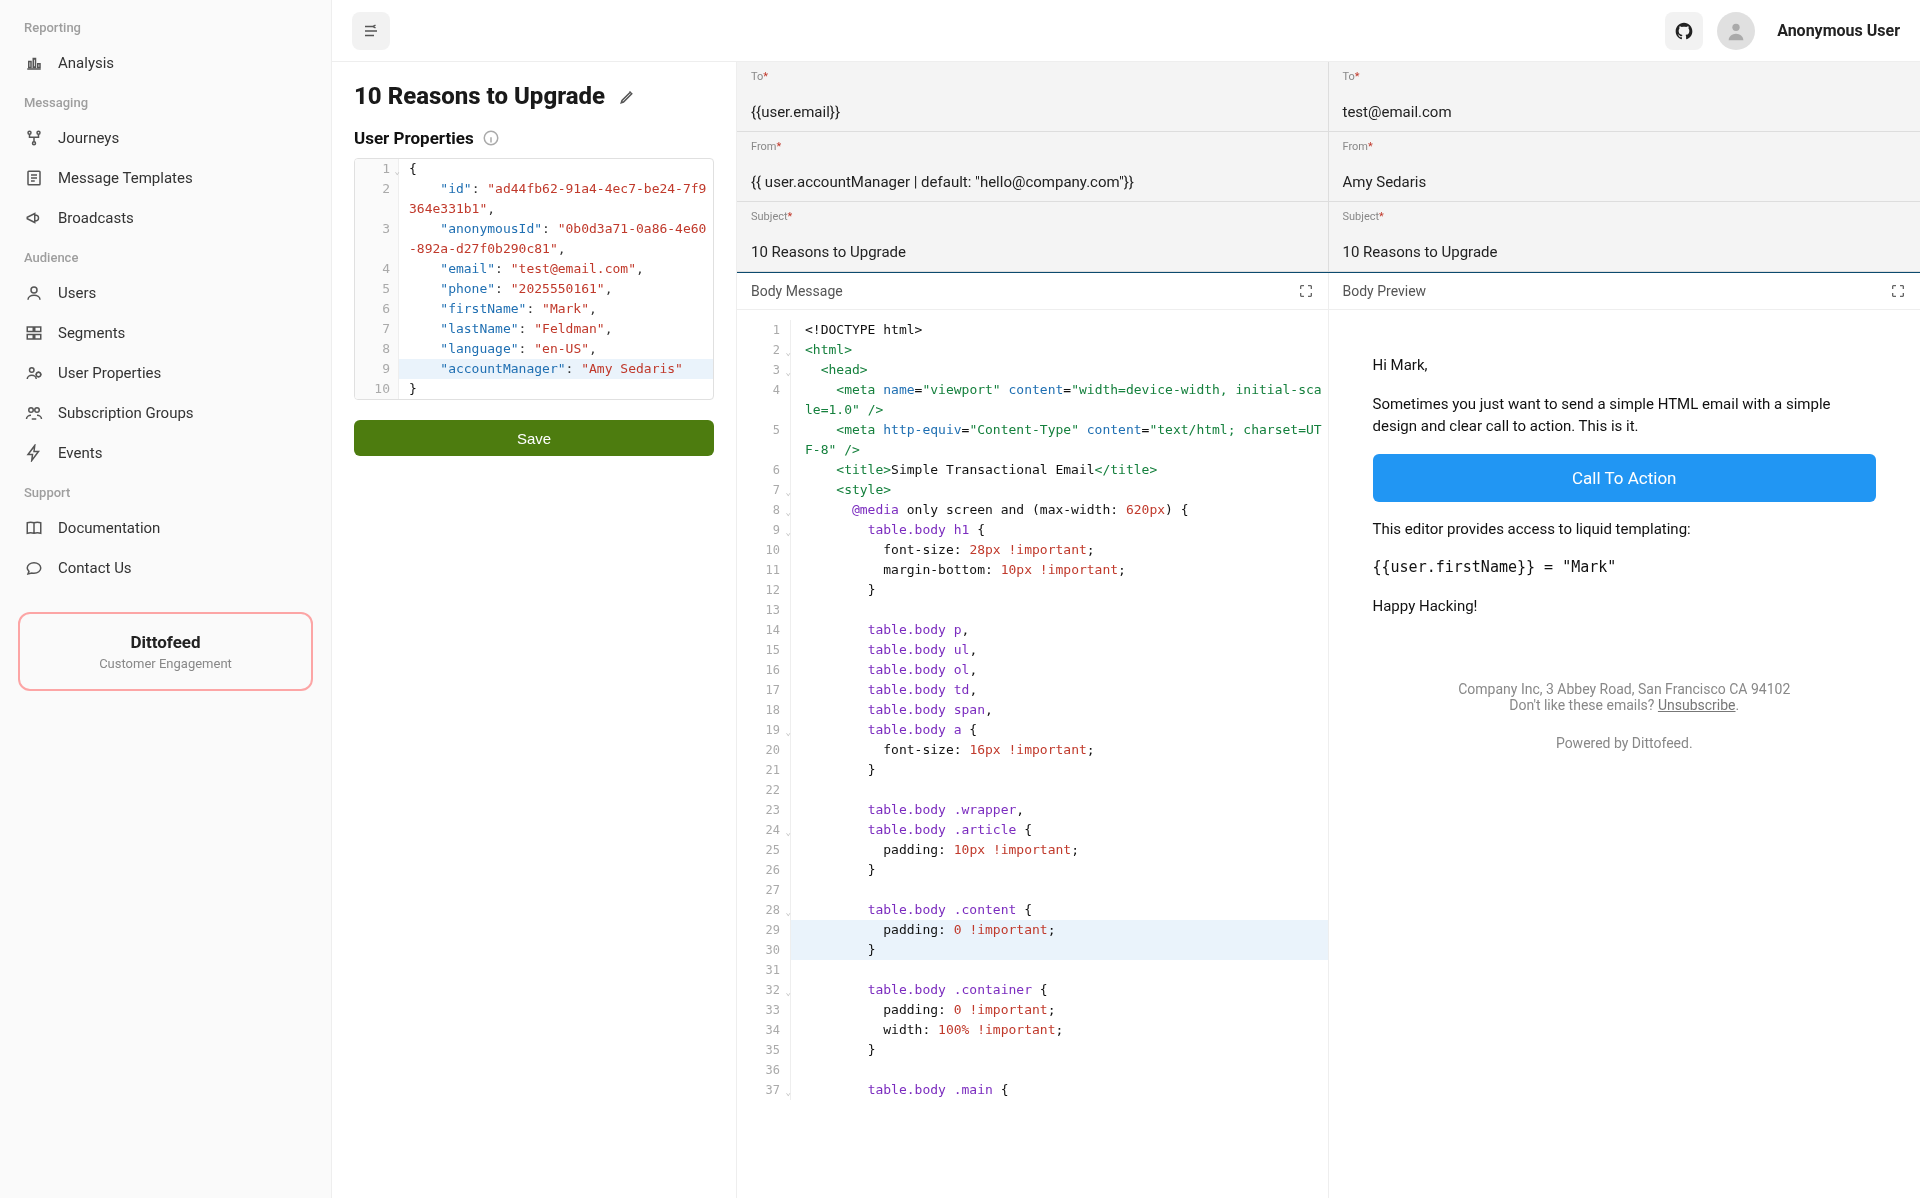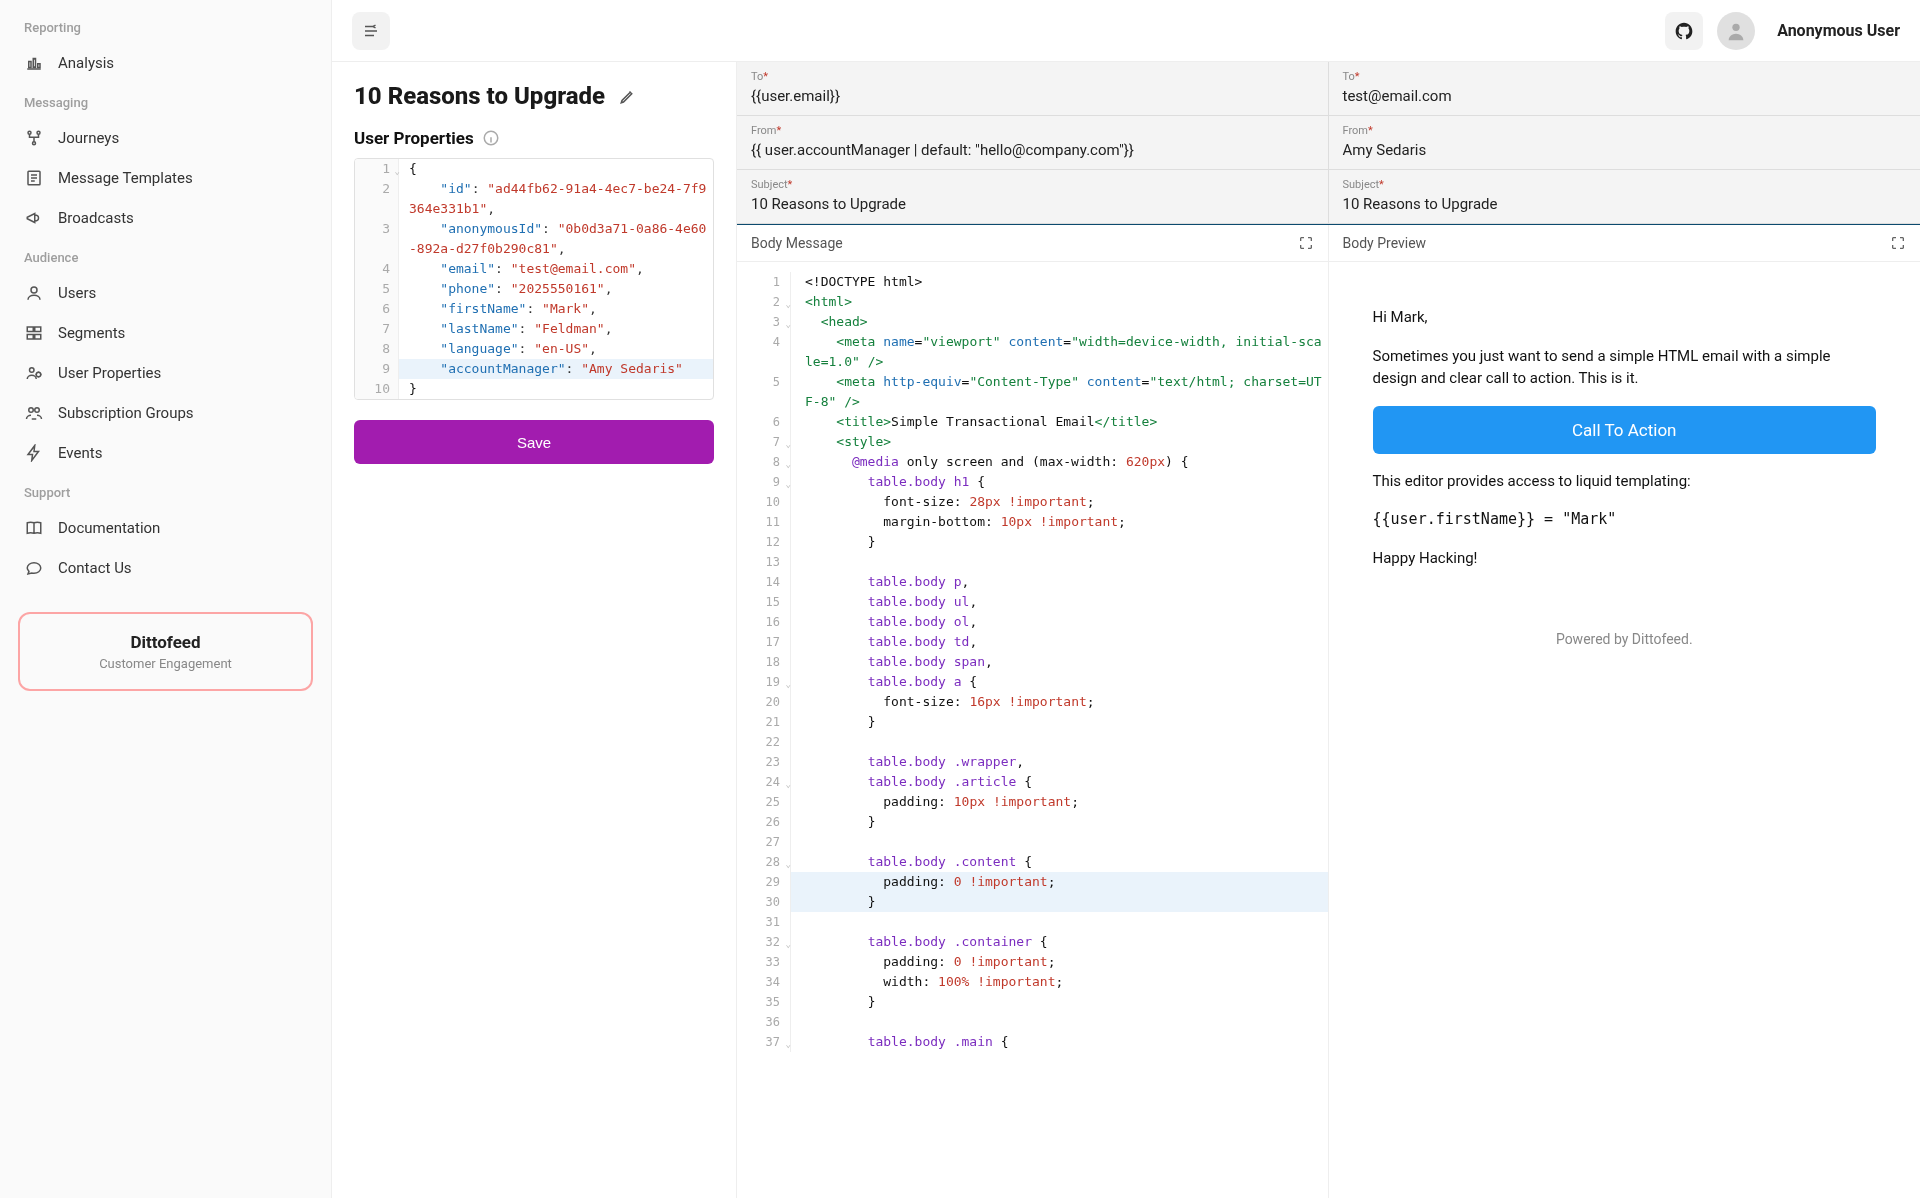--- a/index.html
+++ b/index.html
@@ -33,30 +33,30 @@
 .section-title { font-size: 17px; font-weight: 700; }
 .code-editor { margin-top: 10px; border: 1px solid #e0e0e0; border-radius: 4px; font-family: Menlo, Monaco, Consolas, monospace; font-size: 13px; line-height: 20px; overflow: auto; background: #fff; }
 .code-row { display: flex; }
 .gutter { width: 44px; flex-shrink: 0; color: #aaa; text-align: right; padding-right: 8px; user-select: none; background: #fafafa; border-right: 1px solid #eee; position: relative; }
 .gutter .fold { position: absolute; right: -2px; top: 2px; font-size: 9px; color: #bbb; }
 .code-cell { padding-left: 10px; white-space: pre-wrap; word-break: break-all; flex: 1; }
 .row-hl { background: #eaf3fb; }
 .tok-key { color: #1f6fb2; }
 .tok-str { color: #c0392b; }
 .tok-punc { color: #333; }
-.save-btn { margin-top: 20px; background: #a21caf; color: #fff; border: none; border-radius: 6px; height: 44px; font-size: 15px; font-weight: 500; cursor: pointer; }
+.save-btn { margin-top: 20px; background: #4d7c0f; color: #fff; border: none; border-radius: 6px; height: 36px; font-size: 15px; font-weight: 500; cursor: pointer; }
 
 
 .cols { flex: 1; display: flex; flex-direction: column; overflow: hidden; }
 .header-grid { display: grid; grid-template-columns: 1fr 1fr; border-bottom: 1px solid #0c4a6e; }
 .hg-cell { border-right: 1px solid #ddd; border-bottom: 1px solid #ddd; padding: 8px 14px 10px 14px; background: #f4f4f4; }
 .hg-cell.nobr { border-right: none; }
 .hg-label { font-size: 11px; color: #888; }
 .hg-label .req { color: #c0392b; }
-.hg-value { font-size: 15px; color: #222; margin-top: 4px; }
+.hg-value { font-size: 15px; color: #222; margin-top: 20px; }
 .body-head-row { display: grid; grid-template-columns: 1fr 1fr; }
 .body-head { display: flex; align-items: center; padding: 10px 14px; font-size: 14px; color: #555; border-right: 1px solid #eee; }
 .body-head:last-child { border-right: none; }
 .body-head .spacer2 { flex: 1; }
 .expand-btn { cursor: pointer; color: #666; }
 
 .body-row { flex: 1; display: grid; grid-template-columns: 1fr 1fr; overflow: hidden; border-top: 1px solid #eee; }
 
 
 .code-body { border-right: 1px solid #eee; overflow: auto; }
@@ -502,19 +502,25 @@
           </div>
           <div class="preview">
             <div class="preview-card">
               <p>Hi Mark,</p>
               <p>Sometimes you just want to send a simple HTML email with a simple design and clear call to action. This is it.</p>
               <a class="cta">Call To Action</a>
               <p>This editor provides access to liquid templating:</p>
               <p class="preview-mono">{{user.firstName}} = "Mark"</p>
               <p>Happy Hacking!</p>
             </div>
+            <div class="preview-footer">
+              <div>Company Inc, 3 Abbey Road, San Francisco CA 94102</div>
+              <div>
+                <span>Don't like these emails? </span><a href="#">Unsubscribe</a>.
+              </div>
+            </div>
             <div class="powered">Powered by Dittofeed.</div>
           </div>
         </div>
       </div>
     </div>
   </div>
 </div>
 
 </body></html>

